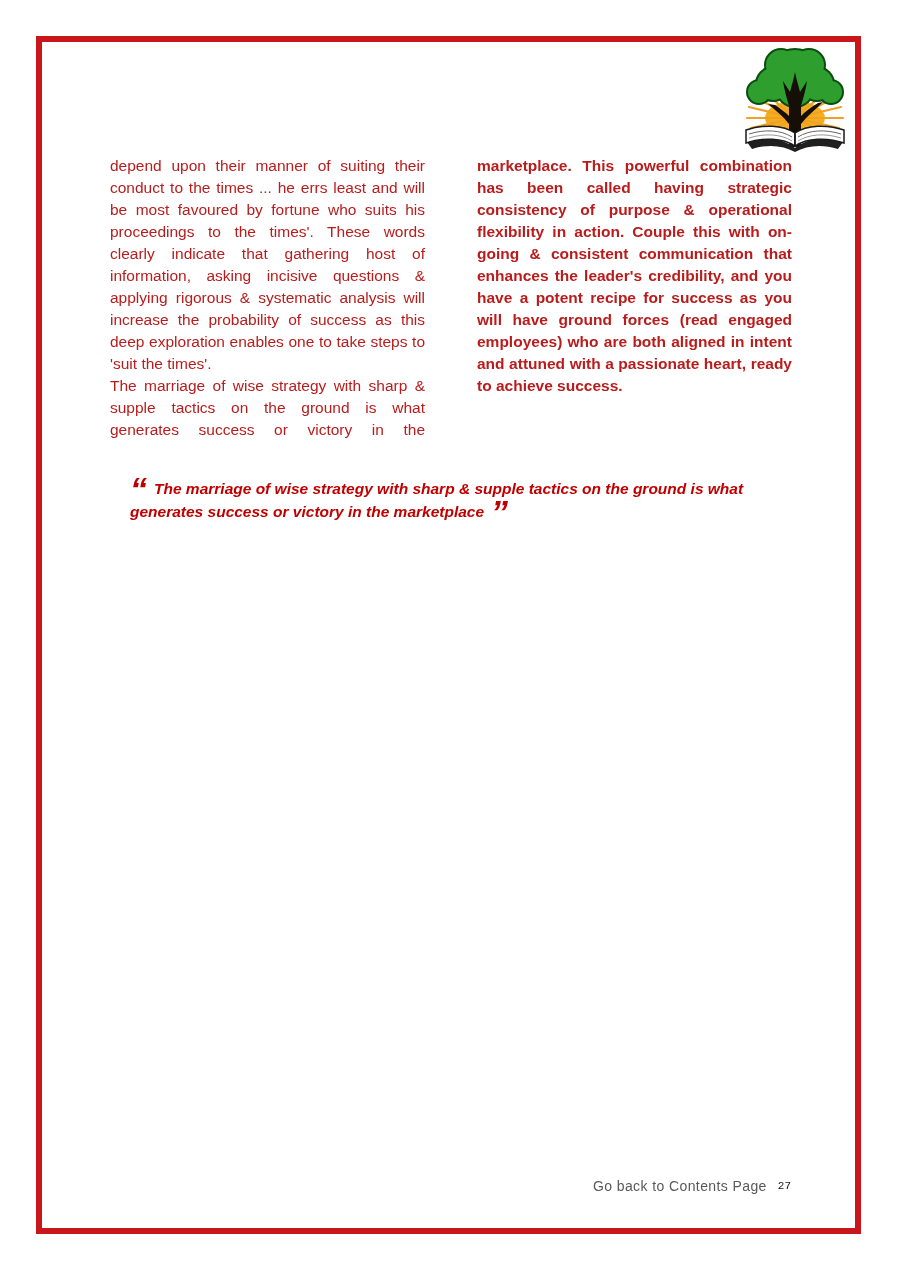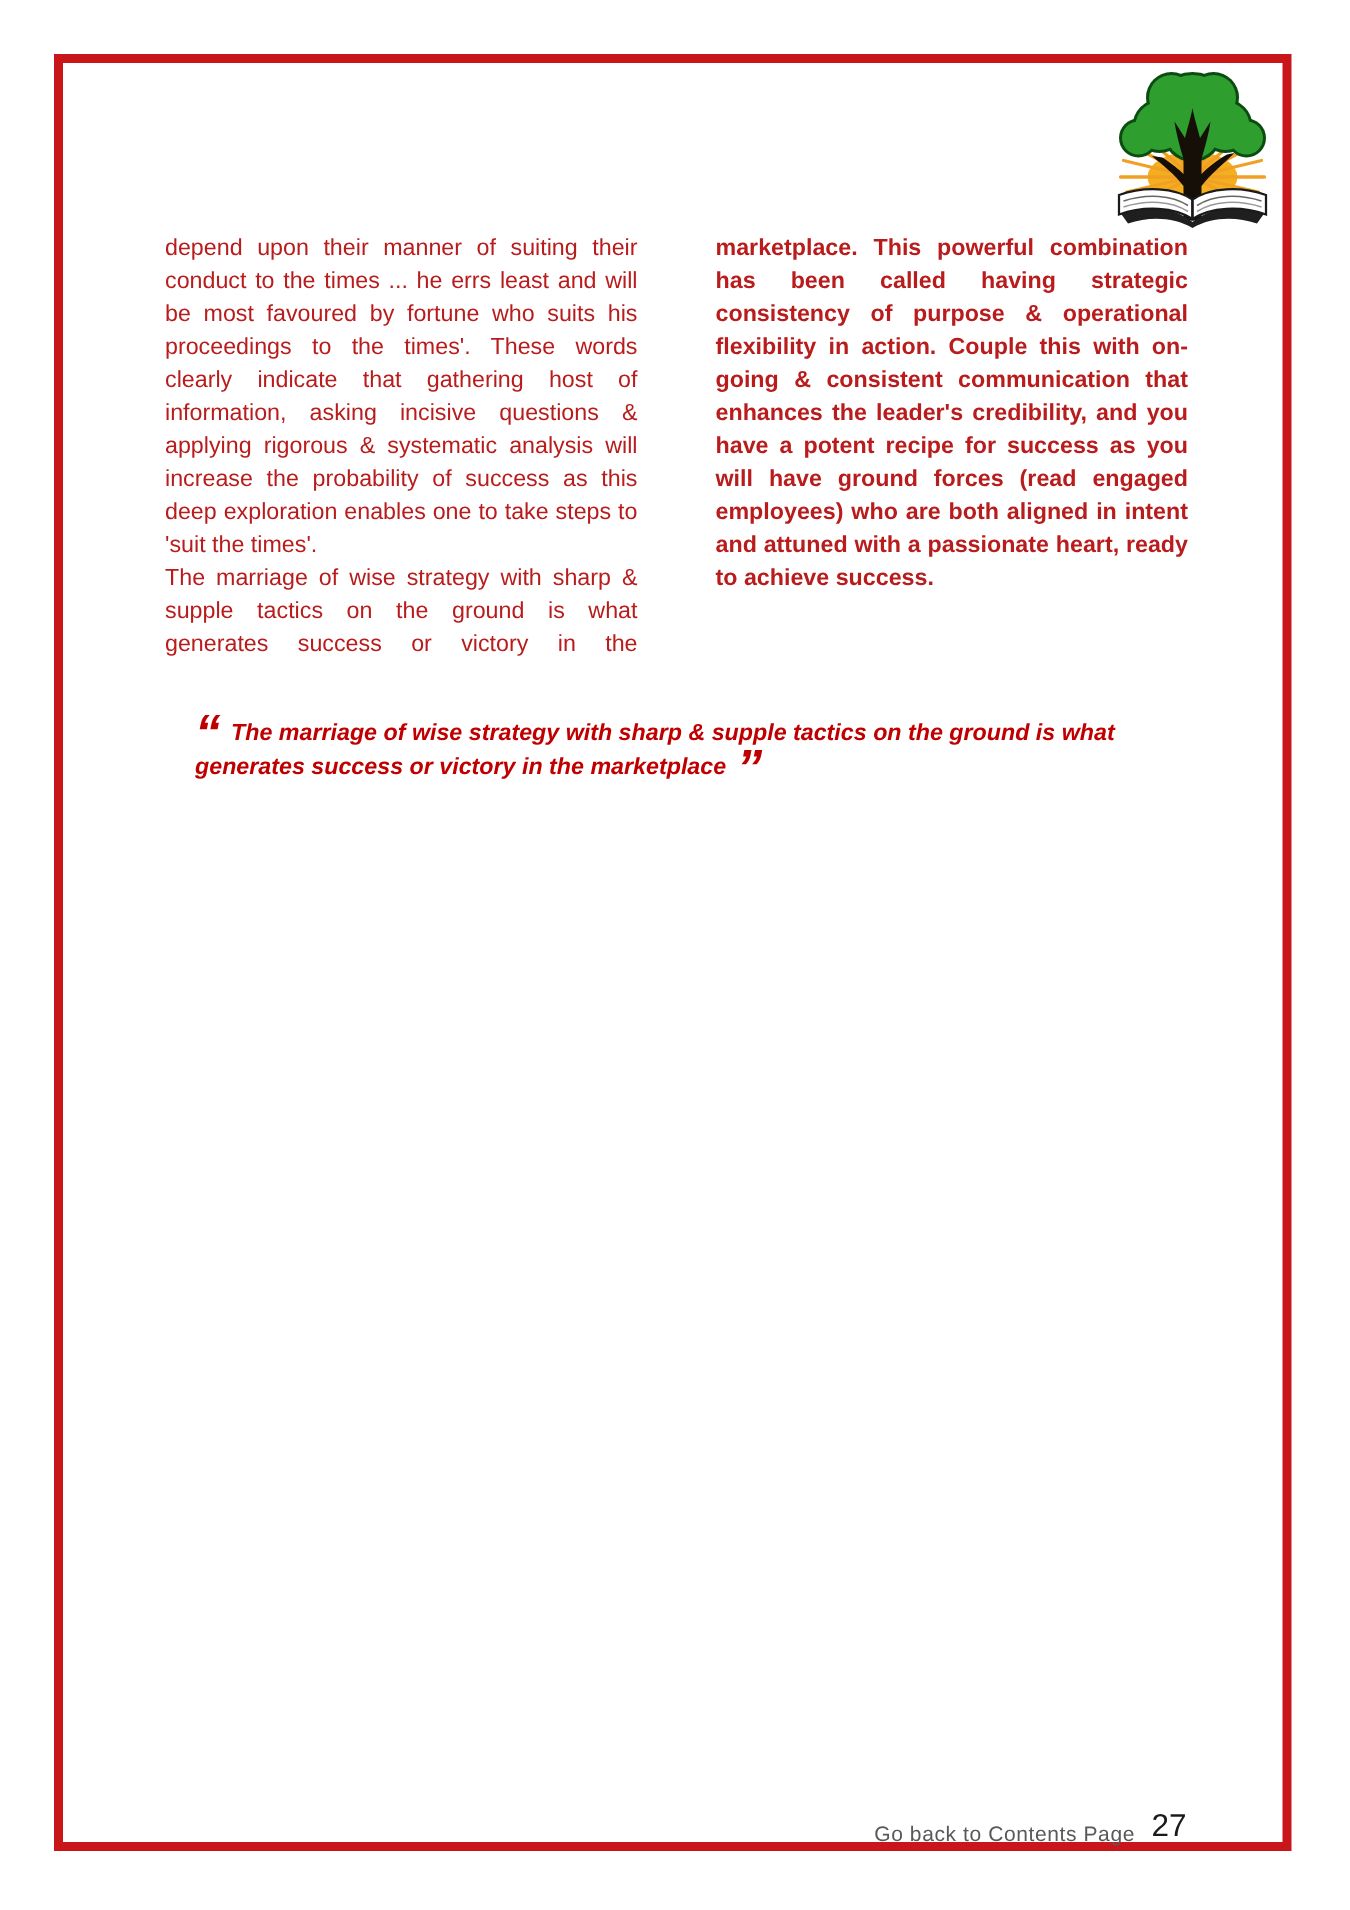--- a/index.html
+++ b/index.html
@@ -27,27 +27,27 @@
     font-size:15.5px;line-height:23px;
   }
   .qmark{
     font-size:34px;font-weight:bold;font-style:italic;
     line-height:0;position:relative;top:7px;color:#C00000;
   }
   .qmark-open{margin-right:7px;}
   .qmark-close{margin-left:7px;}
   .footer{
     position:absolute;top:1178px;right:109px;
-    display:flex;align-items:flex-end;gap:11px;margin-top:28px;
+    display:flex;align-items:center;gap:11px;
   }
   .footer-link{
     color:#595959;font-size:14px;letter-spacing:0.4px;cursor:pointer;
     text-decoration:none;
   }
-  .page-number{color:#1a1a1a;font-size:21px;}
+  .page-number{color:#1a1a1a;font-size:11px;font-family:Liberation Mono, monospace;}
 </style>
 </head>
 <body>
 
 <div class="page">
 
   <div class="frame"></div>
 
   <div class="logo">
     <svg viewBox="0 0 120 107" xmlns="http://www.w3.org/2000/svg">

